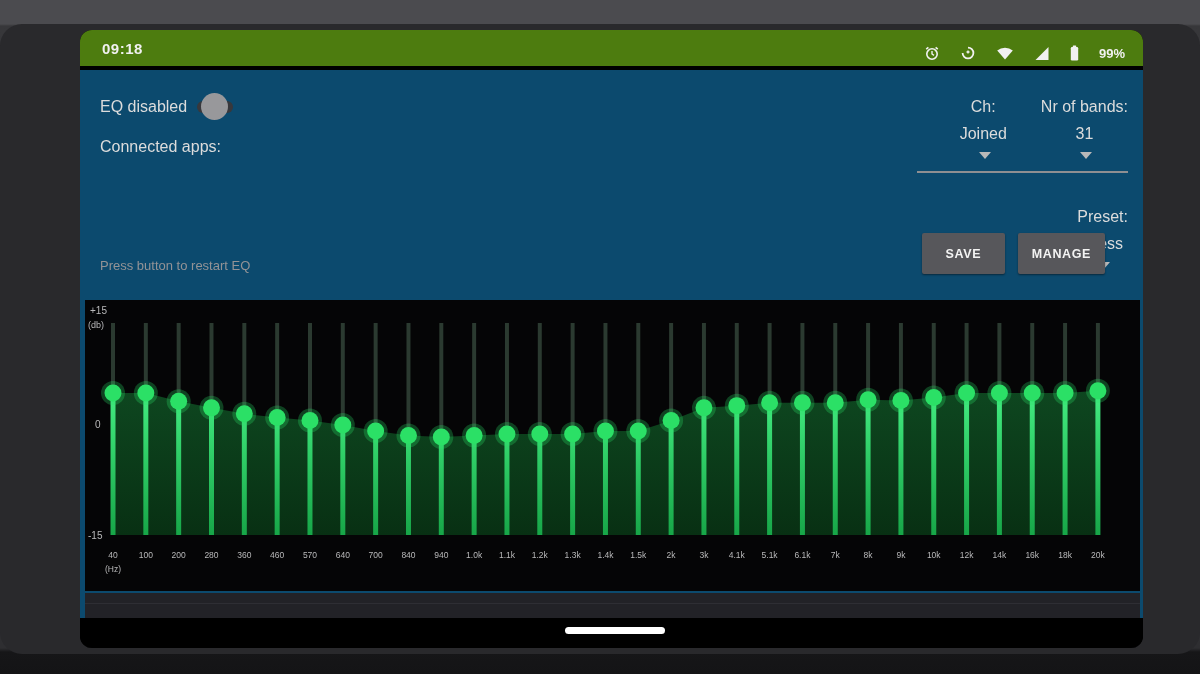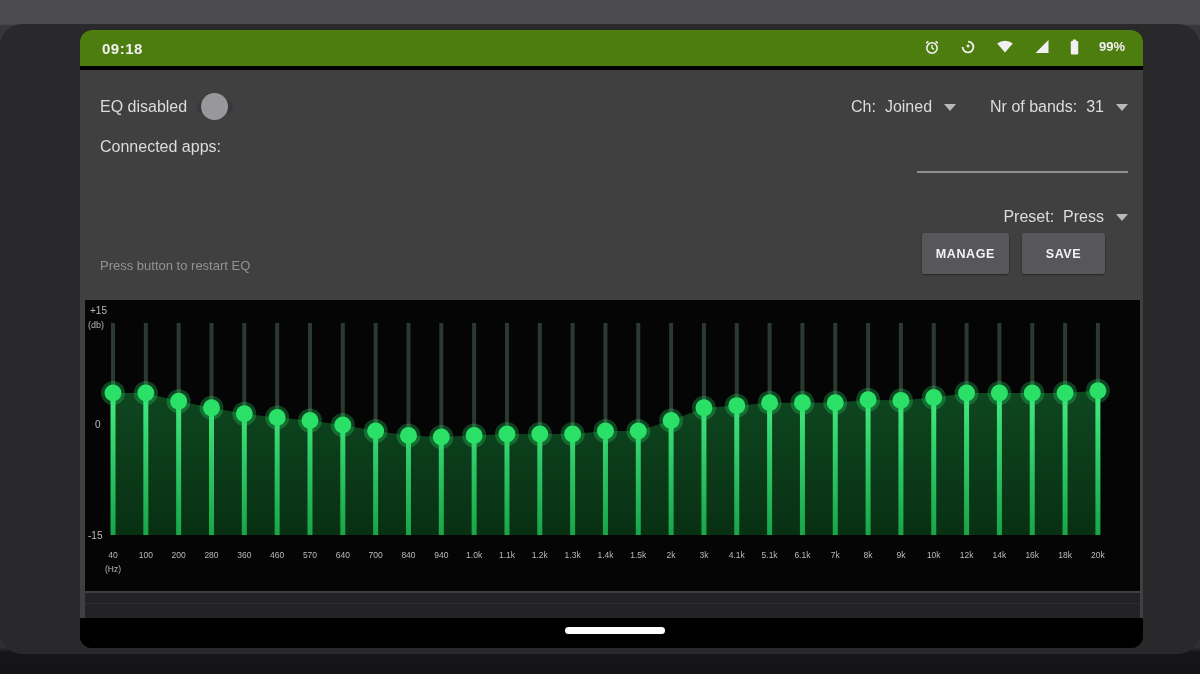--- a/index.html
+++ b/index.html
@@ -5,36 +5,36 @@
   html,body{margin:0;padding:0;background:#313134;width:1200px;height:674px;overflow:hidden;
     font-family:"Liberation Sans", sans-serif; -webkit-font-smoothing:antialiased;}
   .stage{position:relative;width:1200px;height:674px;
     background:linear-gradient(to bottom,#4b4b4f 0,#4b4b4f 24px,#37373a 26px,#2e2e31 648px,#161618 652px,#141416 100%);}
   .bezel{position:absolute;left:0;right:0;top:24px;bottom:20px;background:#29292c;border-radius:22px;}
   .screen{position:absolute;left:80px;top:30px;width:1063px;height:618px;background:#000;border-radius:12px;overflow:hidden;}
 
   
   .statusbar{position:absolute;left:0;top:0;width:100%;height:36px;background:#4d7c0f;}
   .clock{position:absolute;left:22px;top:10px;font-size:15px;font-weight:700;color:#f1f1f1;letter-spacing:.5px;}
-  .sticons{position:absolute;right:18px;top:9px;height:22px;display:flex;align-items:flex-start;gap:20px;color:#f1f1f1;}
+  .sticons{position:absolute;right:18px;top:9px;height:22px;display:flex;align-items:flex-end;gap:20px;color:#f1f1f1;}
   .sticons svg{display:block}
   .batt-pct{font-size:13px;font-weight:700;color:#f1f1f1;}
 
   
-  .appbody{position:absolute;left:0;top:40px;width:100%;height:548px;background:#404040;}
+  .appbody{position:absolute;left:0;top:40px;width:100%;height:548px;background:#0c4a6e;}
 
   .lbl{color:#dcdcdc;font-size:16px;}
   .eq-toggle-row{position:absolute;left:20px;top:28px;display:flex;align-items:center;gap:10px;}
   .toggle{position:relative;width:42px;height:18px;}
   .toggle .track{position:absolute;left:0;top:3px;width:36px;height:12px;border-radius:6px;background:#38383c;}
   .toggle .thumb{position:absolute;left:4px;top:-5px;width:27px;height:27px;border-radius:50%;background:#98989b;}
   .connected-row{position:absolute;left:20px;top:68px;text-align:right;}
 
   .dd-row{position:absolute;top:28px;right:15px;display:flex;align-items:center;gap:8px;}
-  .dd{display:flex;align-items:center;gap:9px;}
+  .dd{display:flex;align-items:center;gap:9px;flex-direction:column;}
   .caret{width:0;height:0;border-left:6px solid transparent;border-right:6px solid transparent;border-top:7px solid #b9b9b9;margin-left:3px;}
   .dd-underline{position:absolute;left:837px;top:101px;width:211px;height:2px;background:#8f8f92;}
   .preset-row{position:absolute;top:118px;right:15px;display:flex;align-items:center;gap:9px;margin-top:20px;}
 
   .btn-row{position:absolute;top:163px;right:38px;display:flex;gap:13px;}
   .btn{min-width:83px;height:41px;background:#57575b;border:none;border-radius:2px;color:#f3f3f3;
     font-family:"Liberation Sans",sans-serif;font-size:12.5px;font-weight:700;letter-spacing:.6px;
     box-shadow:0 1px 2px rgba(0,0,0,.45);padding:0 14px;}
   .hint{position:absolute;left:20px;top:188px;font-size:13px;color:#939396;}
 
@@ -123,22 +123,22 @@
       </div>
       <div class="dd-underline"></div>
 
       <div class="preset-row dd">
         <span class="lbl">Preset:</span>
         <span class="lbl">Press</span>
         <span class="caret"></span>
       </div>
 
       <div class="btn-row">
+        <button class="btn">SAVE</button>
         <button class="btn">MANAGE</button>
-        <button class="btn">SAVE</button>
       </div>
 
       <div class="hint">Press button to restart EQ</div>
 
       <div class="chartpanel">
         <svg id="eq-svg" width="1055" height="291" viewBox="0 0 1055 291">
             <defs>
               <linearGradient id="fillG" gradientUnits="userSpaceOnUse" x1="0" y1="88" x2="0" y2="235">
                 <stop offset="0" stop-color="#0e4720"></stop>
                 <stop offset="1" stop-color="#083013"></stop>

